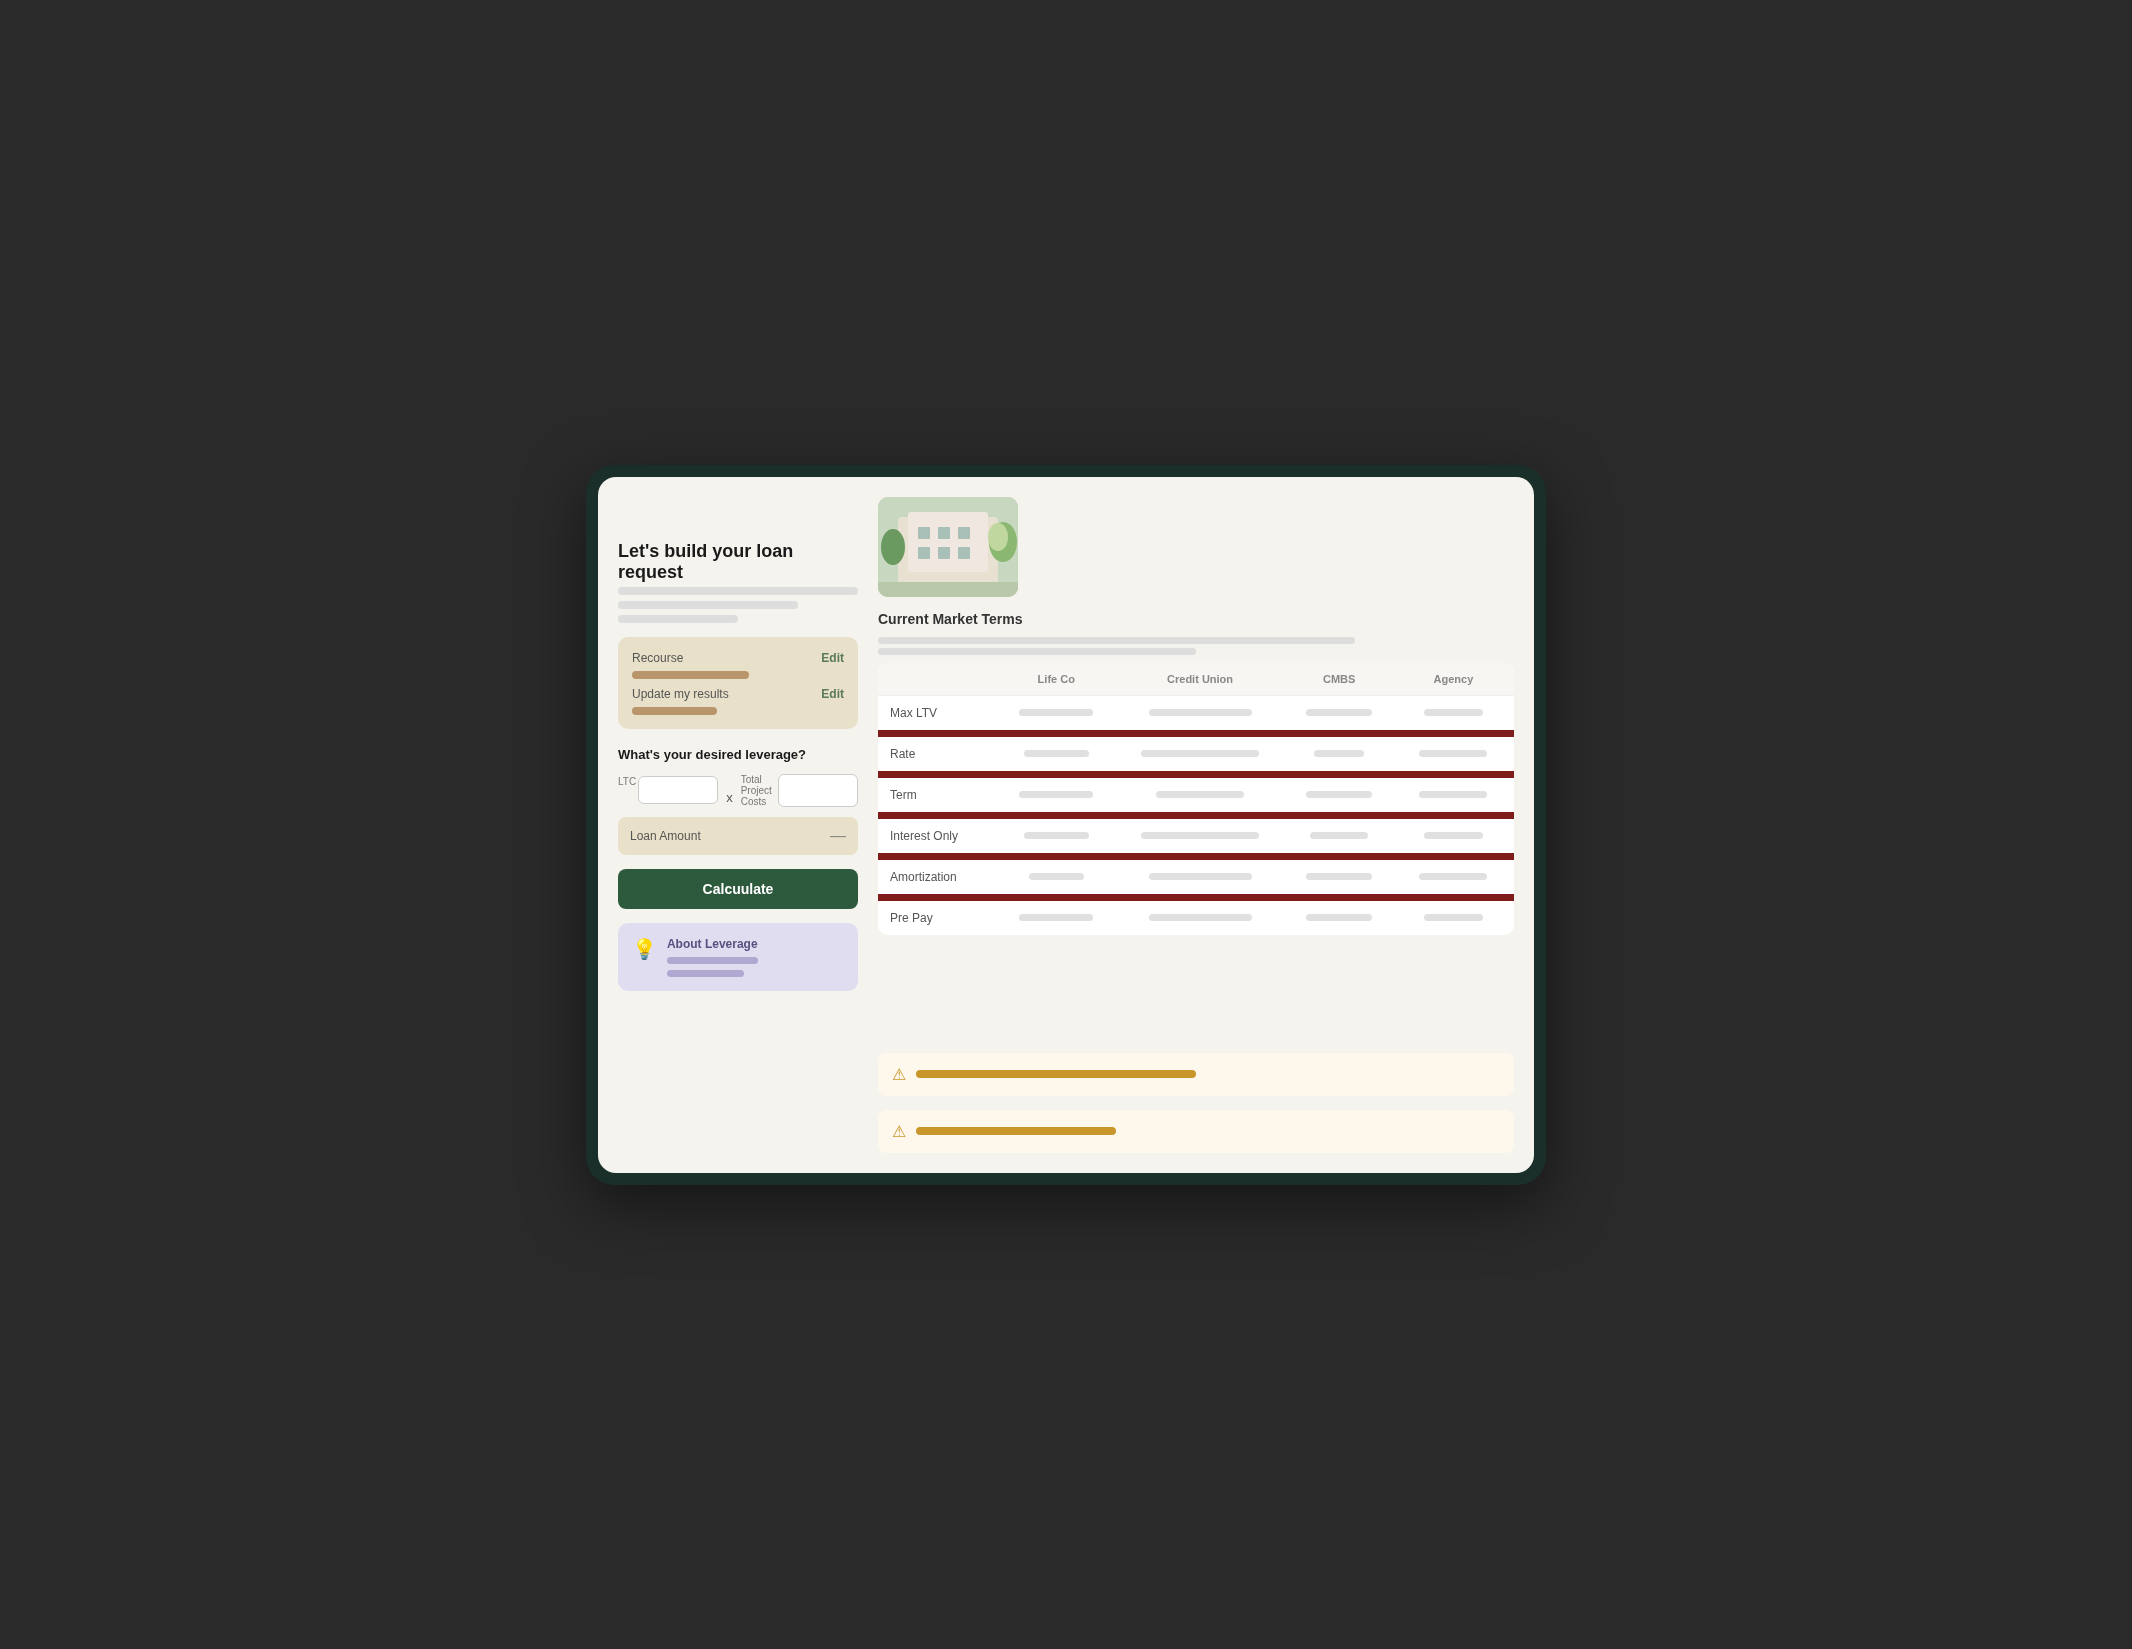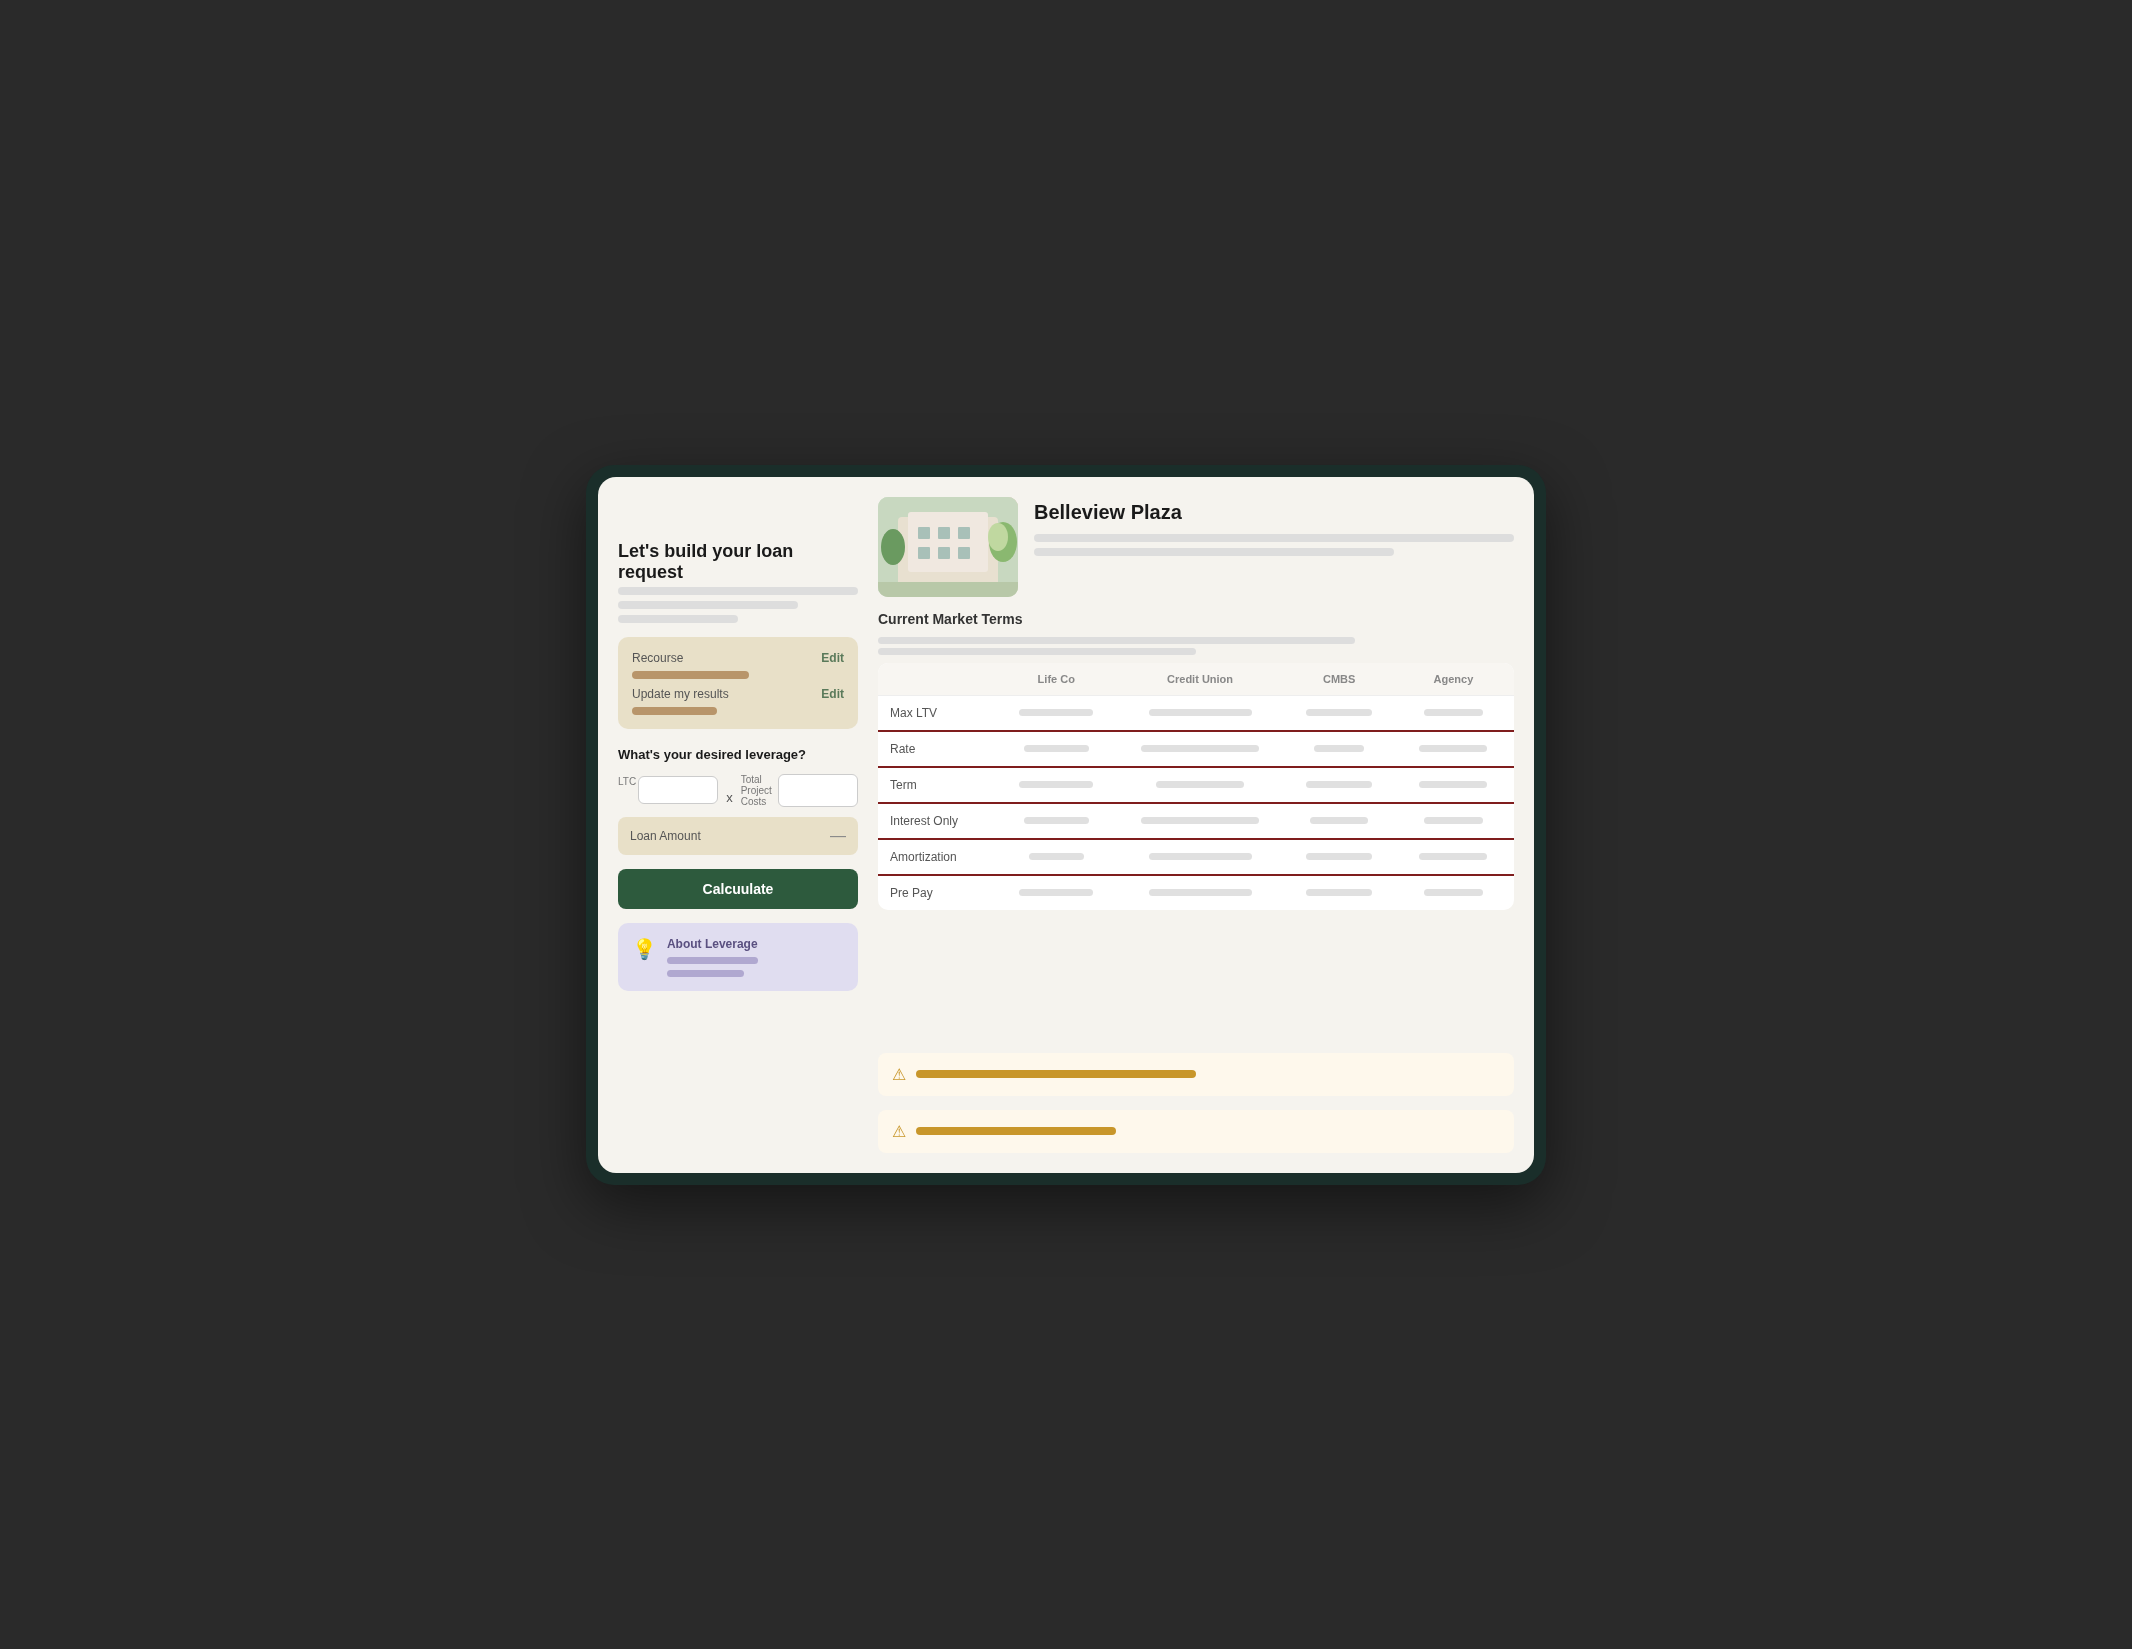--- a/index.html
+++ b/index.html
@@ -313,21 +313,21 @@
     }
 
     .terms-table th:first-child {
       text-align: left;
       width: 120px;
     }
 
     .terms-table td {
       padding: 10px 12px;
       text-align: center;
-      border-bottom: 2px solid #7f1d1d;
+      border-bottom: 7px solid #7f1d1d;
       vertical-align: middle;
     }
 
     .terms-table td:first-child {
       text-align: left;
       font-size: 12px;
       color: #555;
       font-weight: 500;
     }
 
@@ -456,27 +456,20 @@
 
               <ellipse cx="15" cy="50" rx="12" ry="18" fill="#6a9a60"></ellipse>
               <ellipse cx="125" cy="45" rx="14" ry="20" fill="#8ab870"></ellipse>
               <ellipse cx="120" cy="40" rx="10" ry="14" fill="#c0d8a0"></ellipse>
 
               <rect x="0" y="85" width="140" height="15" fill="#b8c8a8"></rect>
             </svg>
           </div>
         </div>
 
-        <div class="property-info">
-          <div class="property-name">Belleview Plaza</div>
-          <div class="property-skeleton-group">
-            <div class="skeleton-line w-full" style="background:#ddd;"></div>
-            <div class="skeleton-line w-3q" style="background:#ddd;"></div>
-          </div>
-        </div>
       </div>
 
       <div class="market-terms-section">
         <div class="market-terms-title">Current Market Terms</div>
         <div class="market-terms-subbar w3q"></div>
         <div class="market-terms-subbar w-half"></div>
 
         <table class="terms-table">
           <thead>
             <tr>

